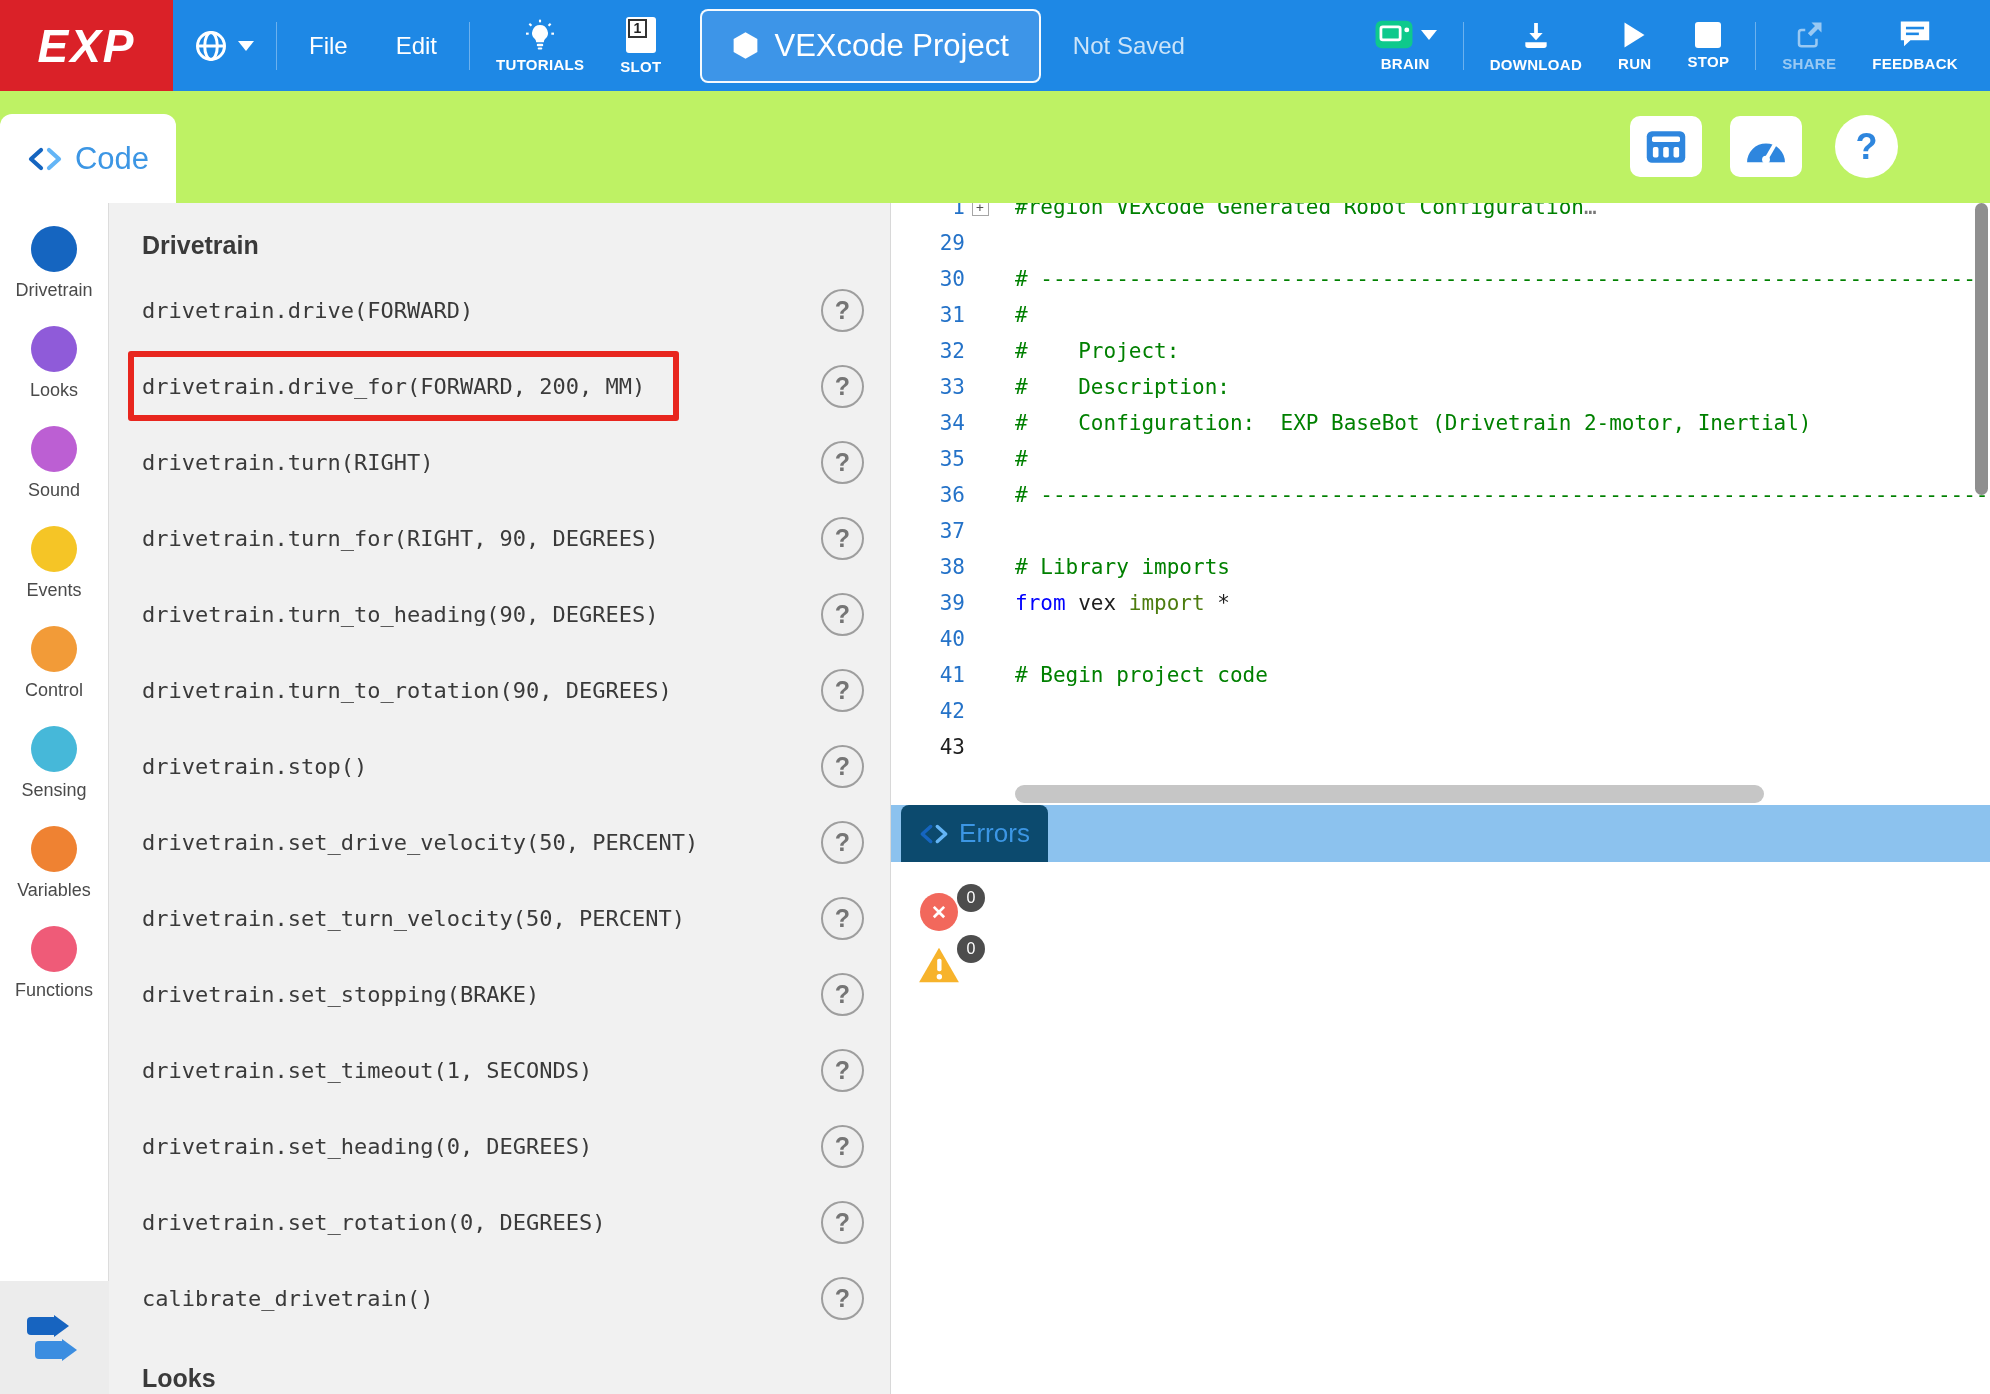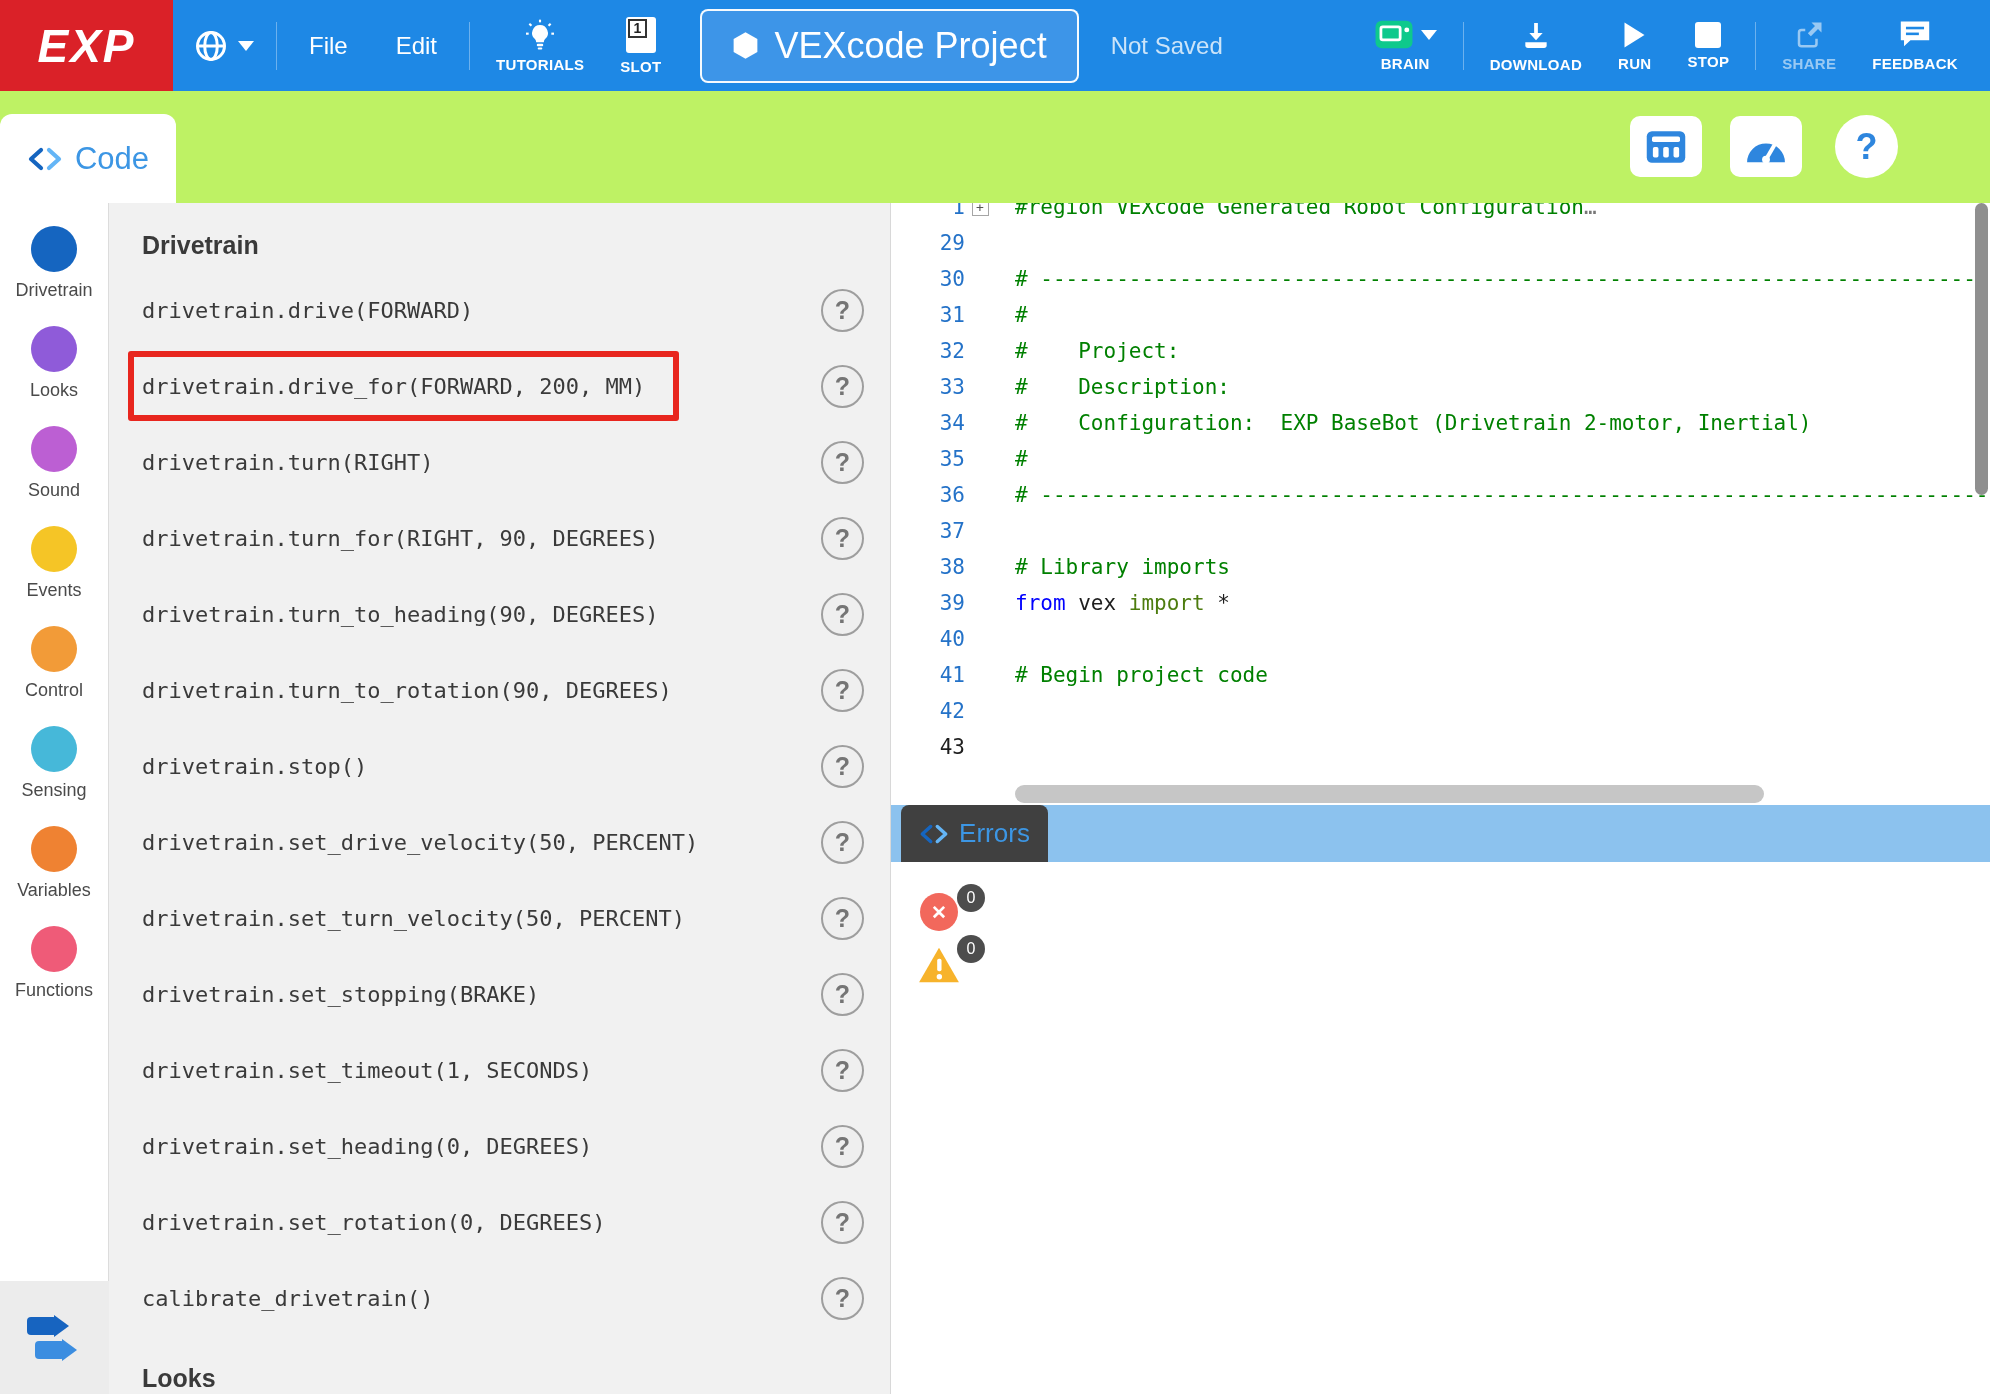--- a/index.html
+++ b/index.html
@@ -12,21 +12,21 @@
           font-size:46px; font-weight:bold; font-style:italic; letter-spacing:2px; cursor:pointer; }
   .tb-globe { display:flex; align-items:center; gap:9px; margin:0 14px 0 20px; cursor:pointer; }
   .caret { width:0; height:0; border-left:8px solid transparent; border-right:8px solid transparent; border-top:10px solid #fff; }
   .tb-sep { width:1px; height:48px; background:rgba(255,255,255,.35); margin:0 8px; }
   .tb-menu { background:none; border:none; color:#fff; font-size:24px; padding:0 24px; height:91px; cursor:pointer; font-family:inherit; }
   .tb-stack { display:flex; flex-direction:column; align-items:center; justify-content:center; gap:5px; padding:0 18px; height:91px; background:none; border:none; color:#fff; cursor:pointer; font-family:inherit; }
   .tb-label { font-size:15px; font-weight:bold; letter-spacing:.3px; }
   .icon-row { display:flex; align-items:center; gap:7px; }
   .slot-icon { width:30px; height:36px; background:#fff; border-radius:3px; position:relative; }
   .slot-num { position:absolute; top:2px; left:2px; width:19px; height:19px; border:2px solid #333; background:#fff; color:#222; font-size:14px; font-weight:bold; display:flex; align-items:center; justify-content:center; }
-  .project-btn { margin-left:20px; height:74px; padding:0 30px; background:#3D95E8; border:2px solid rgba(255,255,255,.95); border-radius:8px; display:flex; align-items:center; gap:16px; font-size:36px; cursor:pointer; }
+  .project-btn { margin-left:20px; height:74px; padding:0 30px; background:#3D95E8; border:2px solid rgba(255,255,255,.95); border-radius:8px; display:flex; align-items:center; gap:16px; font-size:31px; cursor:pointer; }
   .save-status { margin-left:32px; font-size:24px; color:#CBE4F9; }
   .tb-right { margin-left:auto; display:flex; align-items:center; padding-right:14px; }
   .disabled { opacity:.55; }
   .stop-square { width:26px; height:26px; background:#fff; border-radius:3px; }
 
   
   .subbar { position:absolute; top:91px; left:0; width:100%; height:112px; background:#bef264; }
   .code-tab { position:absolute; left:0; bottom:0; width:176px; height:89px; background:#fff; border-radius:12px 12px 0 0;
               display:flex; align-items:center; justify-content:center; gap:12px; cursor:pointer; }
   .code-tab-label { font-size:31px; color:#3C96E4; }
@@ -57,21 +57,21 @@
   .line-num.active { color:#1E1E1E; }
   .fold-col { width:30px; flex:none; display:flex; justify-content:center; }
   .fold-box { width:17px; height:17px; border:1px solid #A6A6A6; background:#fff; color:#555; font-size:13px; line-height:15px; text-align:center; display:none; cursor:pointer; }
   .fold-box.show { display:block; }
   .line-code { margin-left:20px; flex:none; }
   .vscroll { position:absolute; top:0; right:2px; width:13px; height:292px; background:#8F8F8F; border-radius:7px; cursor:pointer; }
   .hscroll { position:absolute; bottom:2px; left:124px; width:749px; height:18px; background:#C6C6C6; border-radius:9px; cursor:pointer; }
 
   
   .errors-bar { position:absolute; top:805px; left:891px; right:0; height:57px; background:#8CC2EE; }
-  .errors-tab { position:absolute; left:10px; top:0; width:147px; height:57px; background:#404040; border-radius:8px 8px 0 0; display:flex; align-items:center; justify-content:center; gap:10px; cursor:pointer; }
+  .errors-tab { position:absolute; left:10px; top:0; width:147px; height:57px; background:#0c4a6e; border-radius:8px 8px 0 0; display:flex; align-items:center; justify-content:center; gap:10px; cursor:pointer; }
   .errors-tab-label { font-size:26px; color:#3C96E4; }
   .errors-content { position:absolute; top:862px; left:891px; right:0; bottom:0; background:#fff; }
   .err-circle { position:absolute; left:29px; top:31px; width:38px; height:38px; border-radius:50%; background:#F2685C; color:#fff; font-size:19px; font-weight:bold; display:flex; align-items:center; justify-content:center; }
   .count-badge { position:absolute; width:28px; height:28px; border-radius:50%; background:#4D4D4D; color:#fff; font-size:16px; display:flex; align-items:center; justify-content:center; }
   .warn-tri { position:absolute; left:26px; top:84px; width:44px; height:38px; }
 </style>
 </head>
 <body>
 
 <div class="app">

